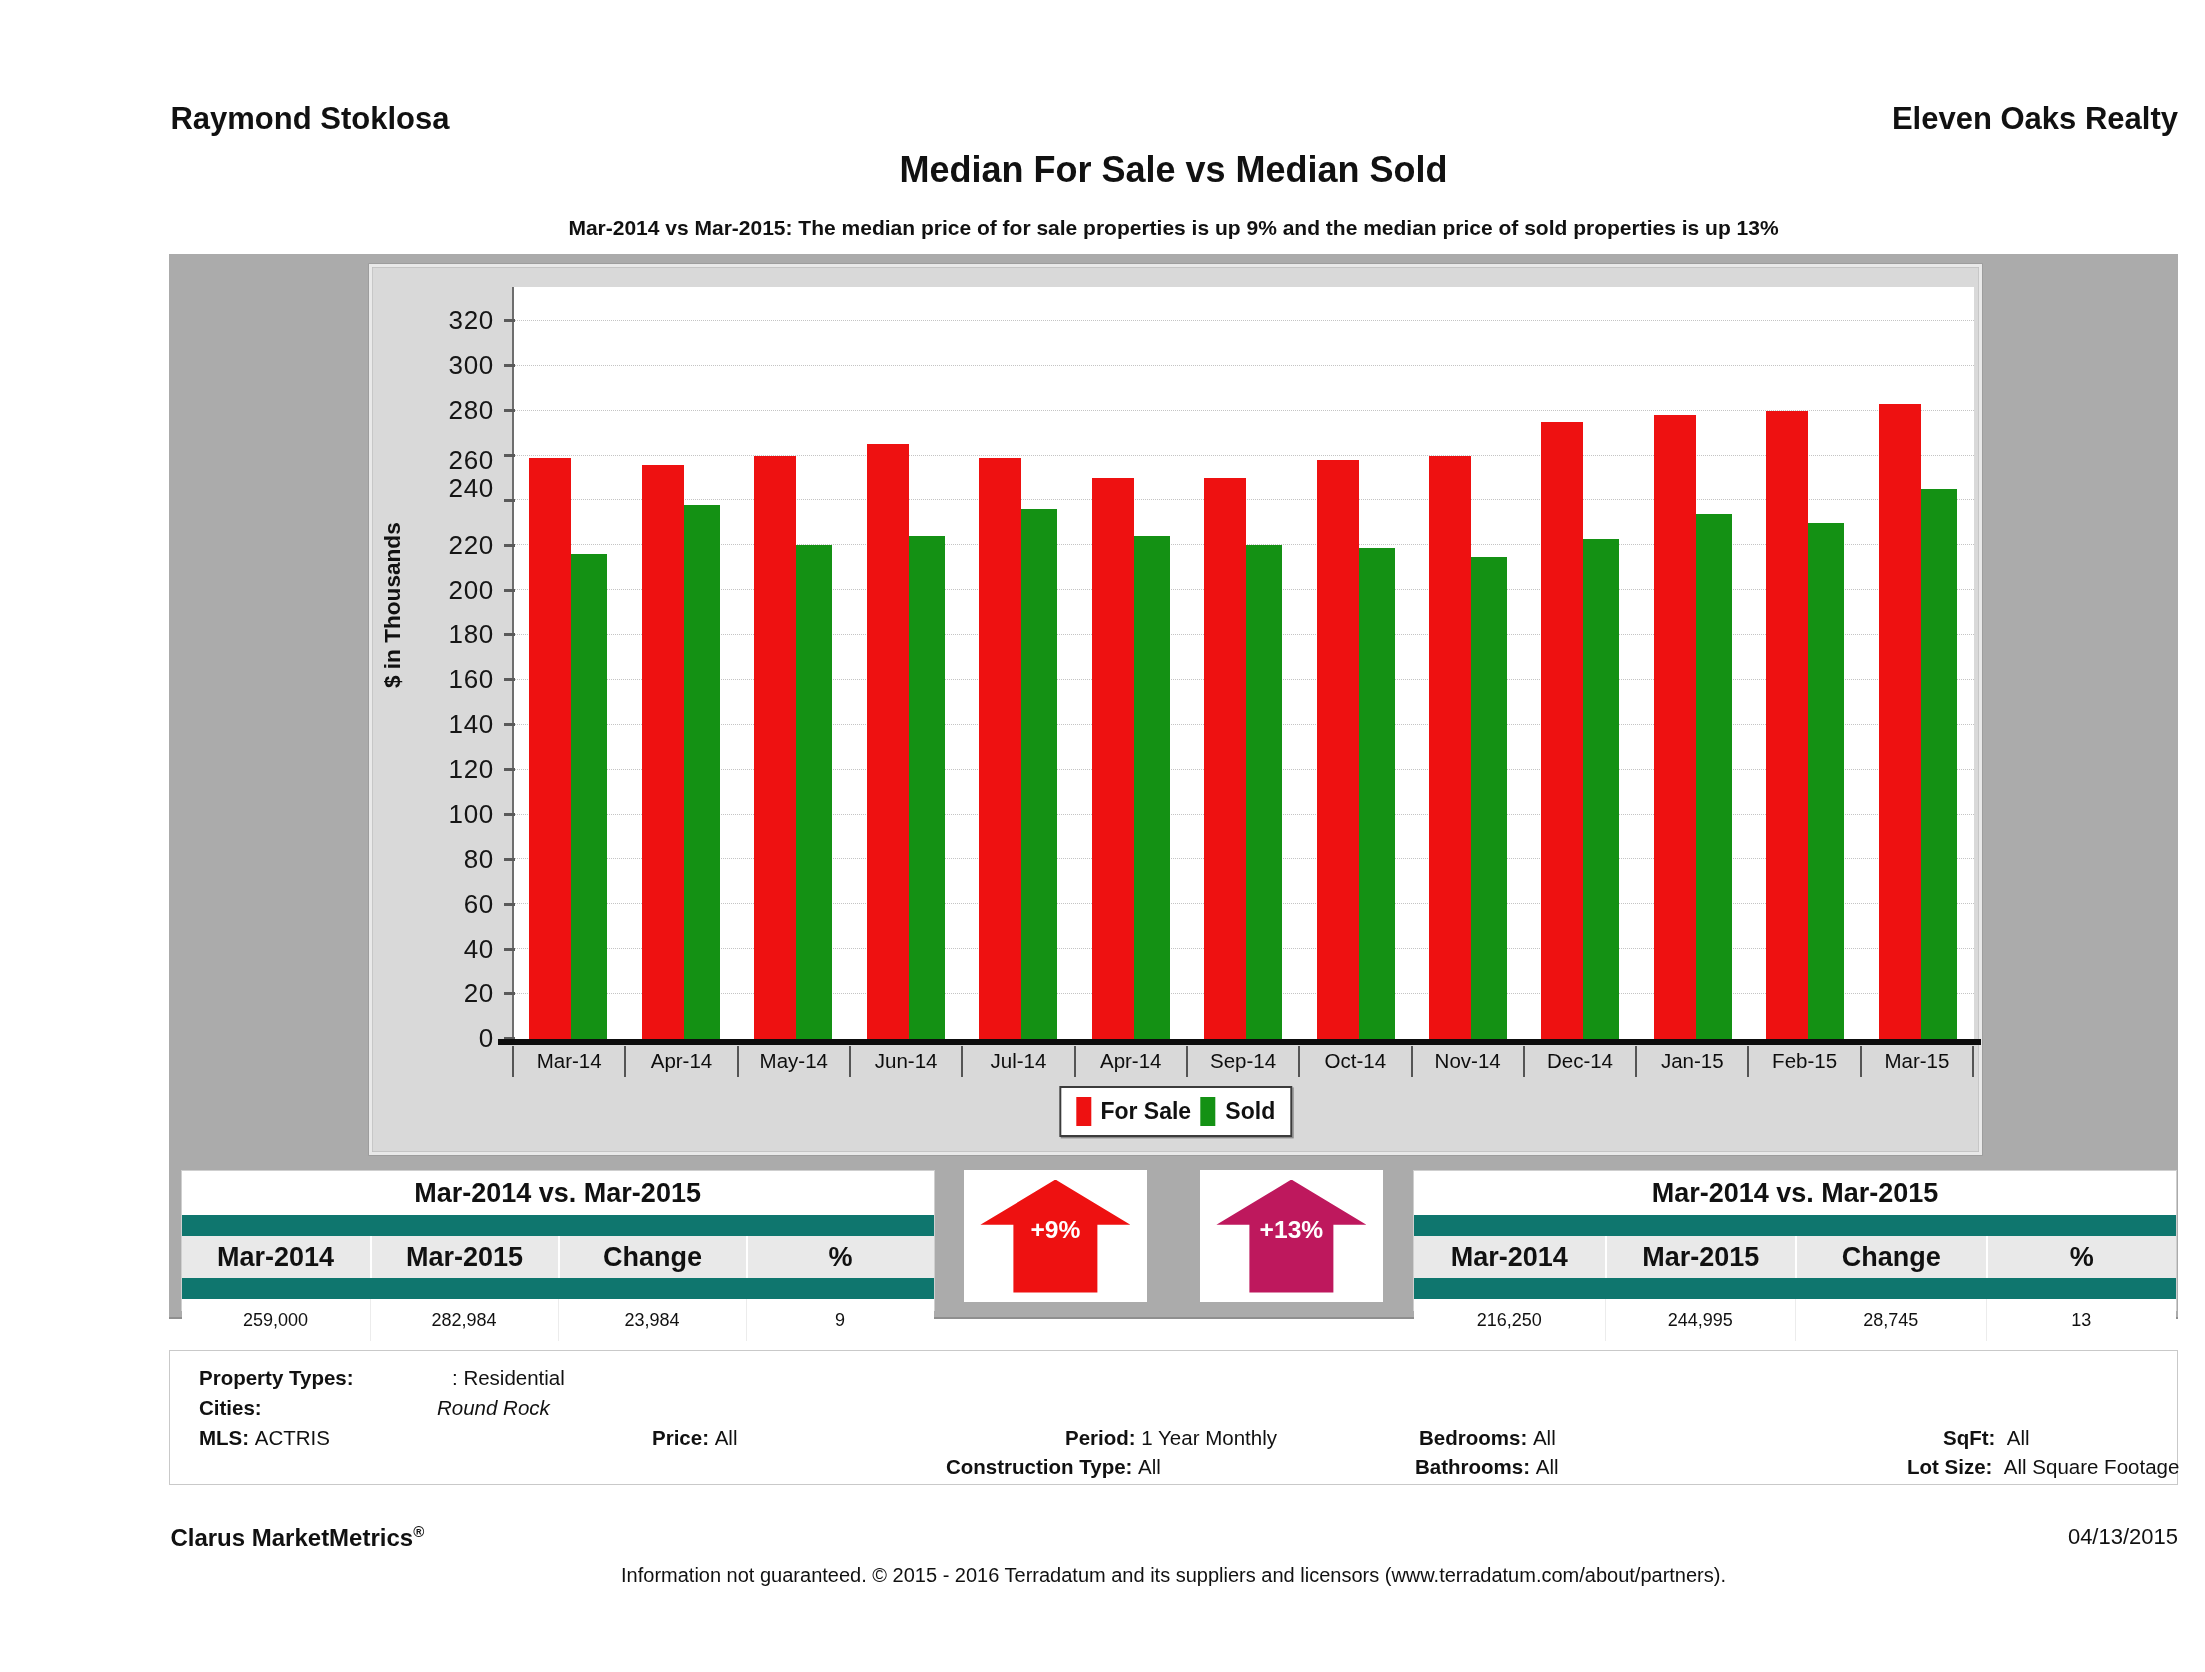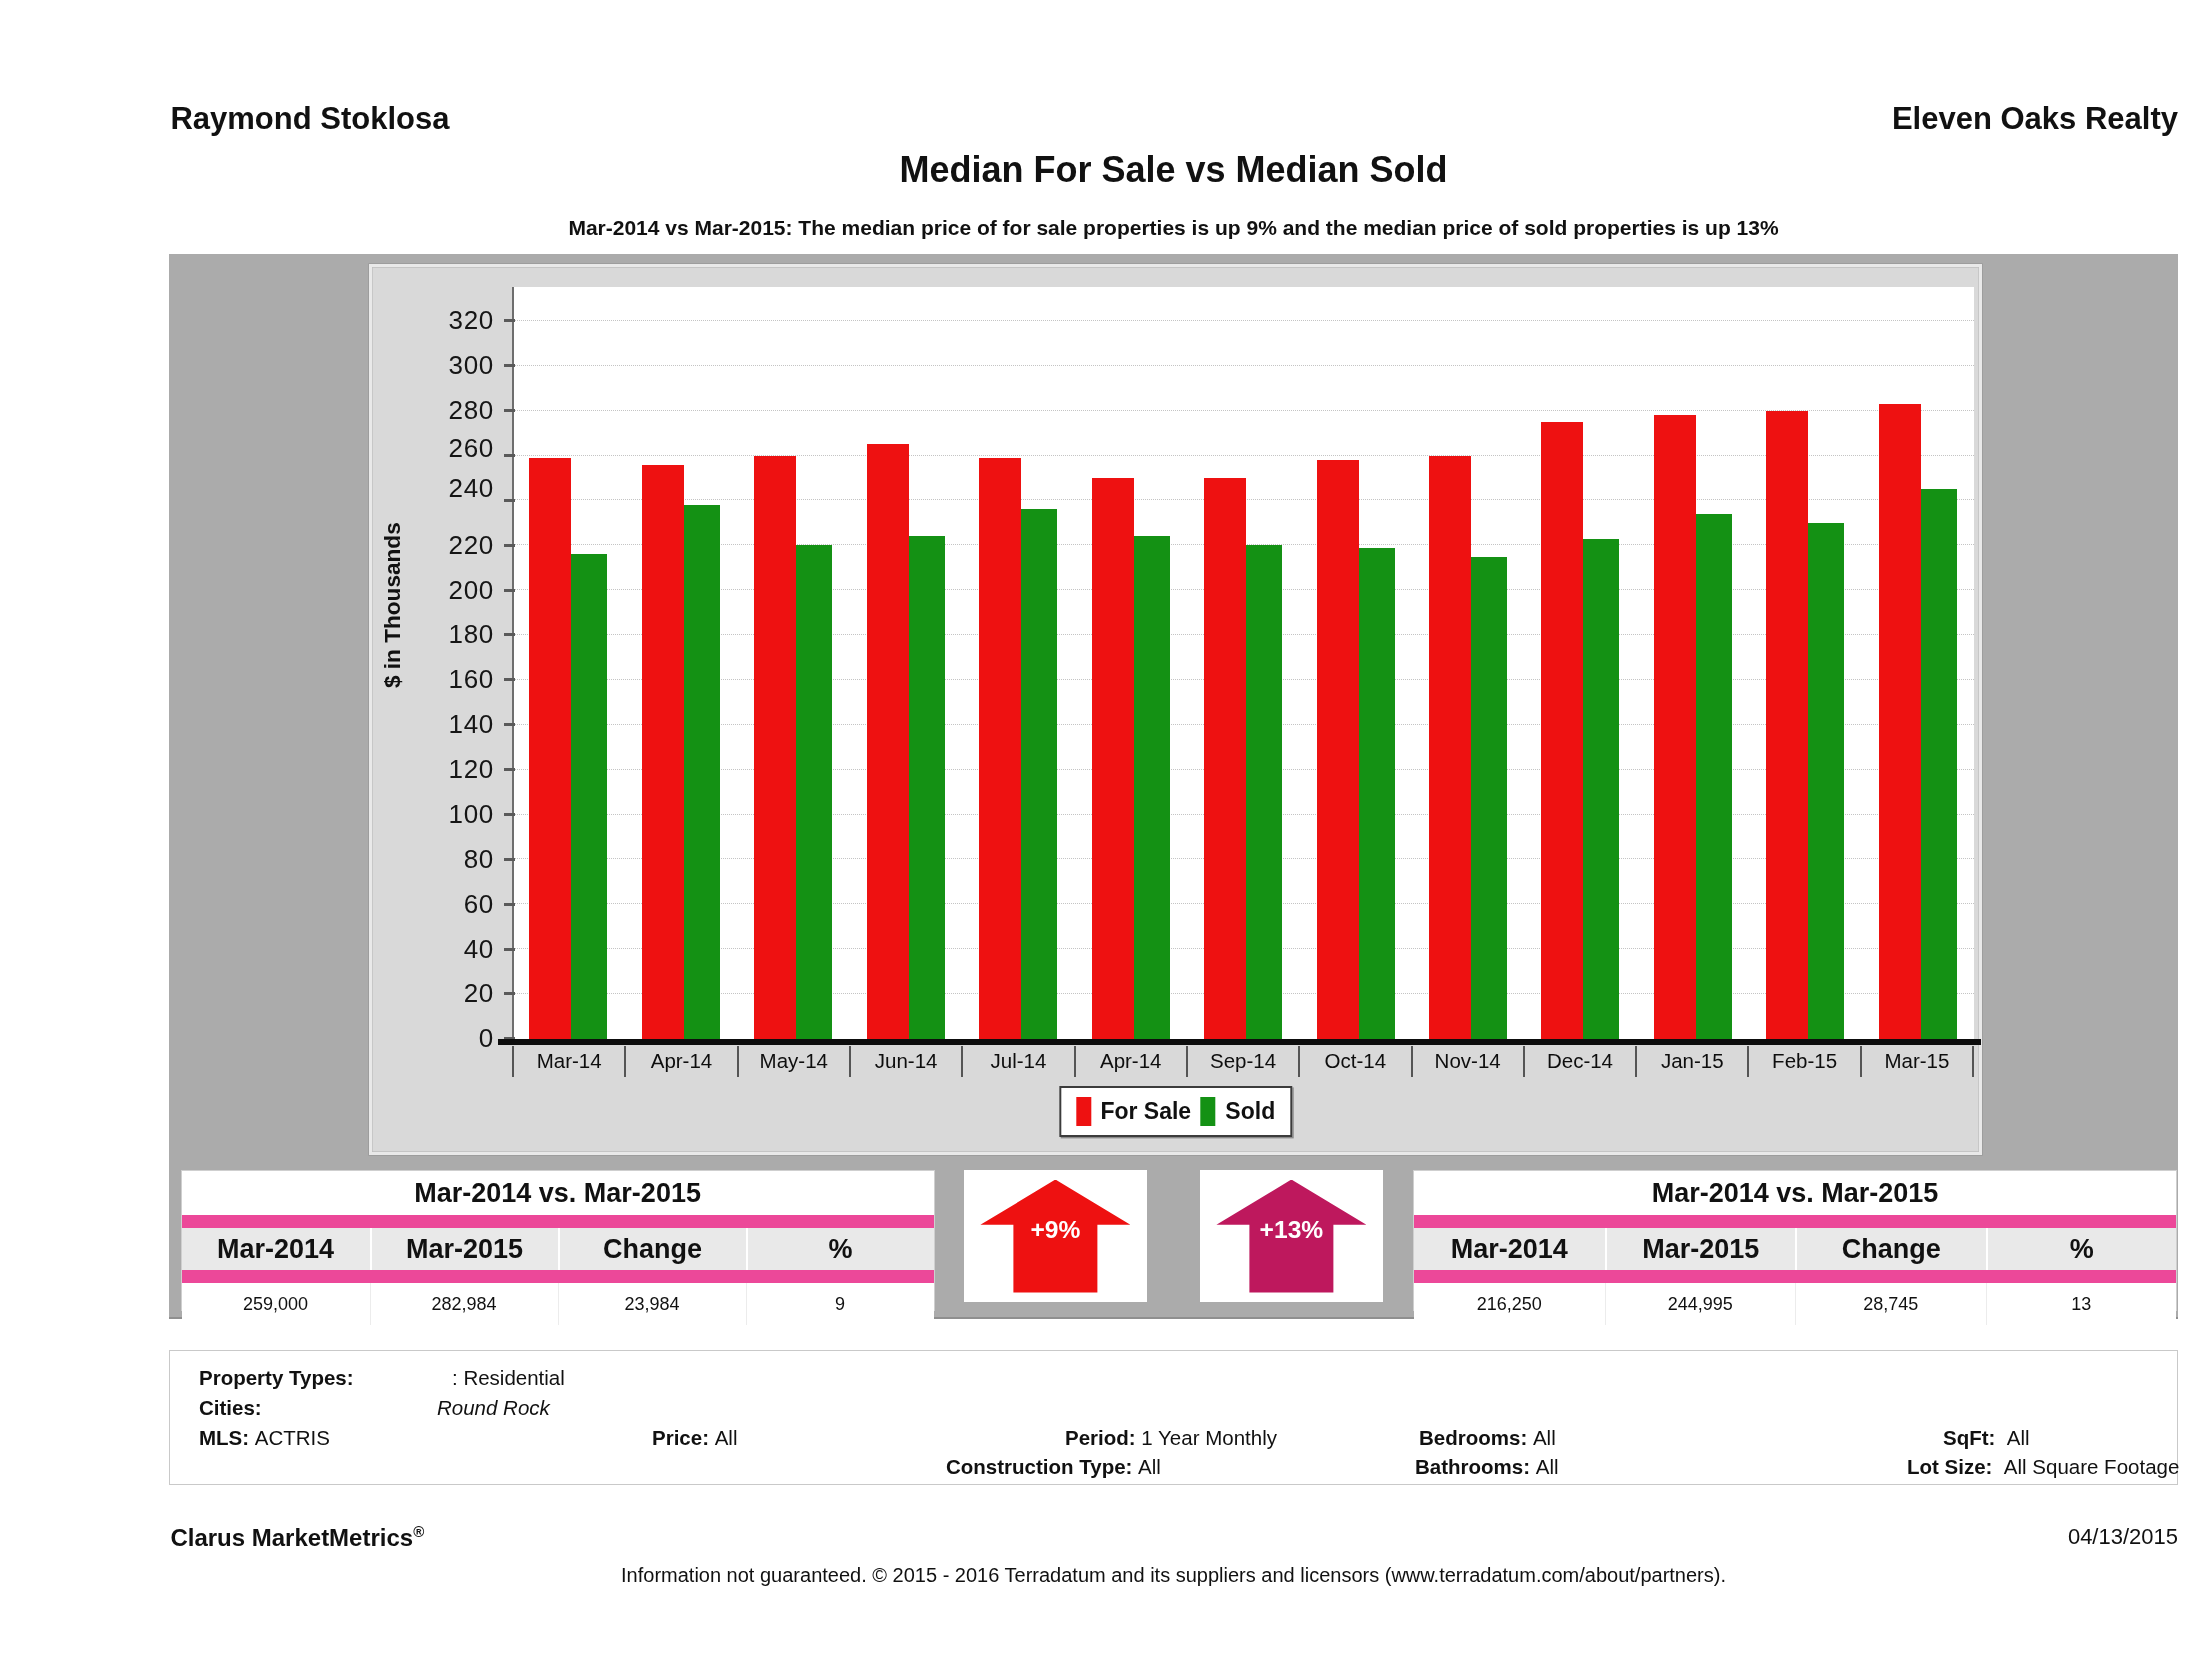--- a/index.html
+++ b/index.html
@@ -47,24 +47,24 @@
   .xlabel { flex:1; text-align:center; font-size:20.5px; font-weight:normal; height:31px;
             line-height:30px; border-left:2.1px solid #555; color:#0e0e0e; }
   .xlabel:last-child { border-right:2.1px solid #555; }
   .legend { position:absolute; top:819px; left:50%; transform:translateX(-50%);
             height:51px; background:#fff; border:2.1px solid #3c3c3c; box-shadow:1.4px 1.4px 0 #8a8a8a;
             display:flex; align-items:center; gap:9.6px; padding:0 15px; }
   .swatch { width:15px; height:29px; display:inline-block; }
   .legend-label { font-size:23px; font-weight:bold; }
 
   
-  .sumtable { position:absolute; top:916px; height:141px; background:#ec4899;
+  .sumtable { position:absolute; top:916px; height:141px; background:#0f766e;
               border:1.4px solid #cfcfcf; display:grid;
               grid-template-columns:1fr 1fr 1fr 1fr; grid-template-rows:44px 42px 42px;
-              row-gap:13px; }
+              row-gap:21px; }
   .sumtable.left  { left:11.6px;   width:754px; }
   .sumtable.right { left:1244px; width:764px; }
   .t-title { grid-column:1 / -1; background:#fff; text-align:center;
              font-size:27px; font-weight:bold; line-height:44px; }
   .t-head { background:#e9e9e9; text-align:center; font-size:27px; font-weight:bold;
             line-height:42px; border-left:2.1px solid #ffffff; }
   .t-head.first { border-left:none; }
   .t-val { background:#ffffff; text-align:center; font-size:18px; line-height:42px;
            border-left:1.4px solid #ececec; }
   .t-val.first { border-left:none; }
@@ -146,21 +146,21 @@
         <div class="ylabel" style="bottom: 345px;">160</div>
         <div class="ytick" style="bottom: 358px;"></div>
         <div class="ylabel" style="bottom: 390px;">180</div>
         <div class="ytick" style="bottom: 403px;"></div>
         <div class="ylabel" style="bottom: 434px;">200</div>
         <div class="ytick" style="bottom: 447px;"></div>
         <div class="ylabel" style="bottom: 479px;">220</div>
         <div class="ytick" style="bottom: 492px;"></div>
         <div class="ylabel" style="bottom: 536px;">240</div>
         <div class="ytick" style="bottom: 537px;"></div>
-        <div class="ylabel" style="bottom: 576px;">260</div>
+        <div class="ylabel" style="bottom: 564px;">260</div>
         <div class="ytick" style="bottom: 582px;"></div>
         <div class="ylabel" style="bottom: 614px;">280</div>
         <div class="ytick" style="bottom: 627px;"></div>
         <div class="ylabel" style="bottom: 659px;">300</div>
         <div class="ytick" style="bottom: 672px;"></div>
         <div class="ylabel" style="bottom: 704px;">320</div>
         <div class="ytick" style="bottom: 717px;"></div>
       </div>
     <div class="bars" id="bars">
         <div class="bargroup">

